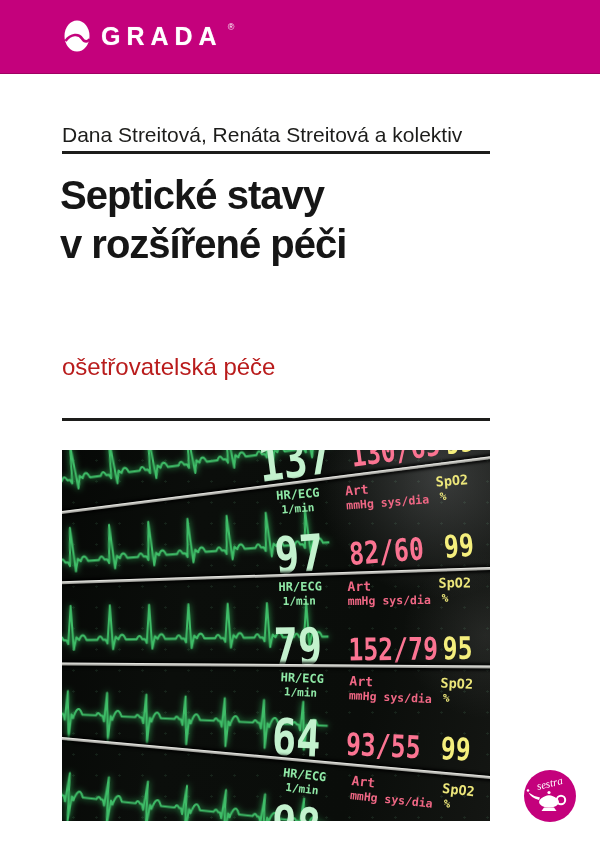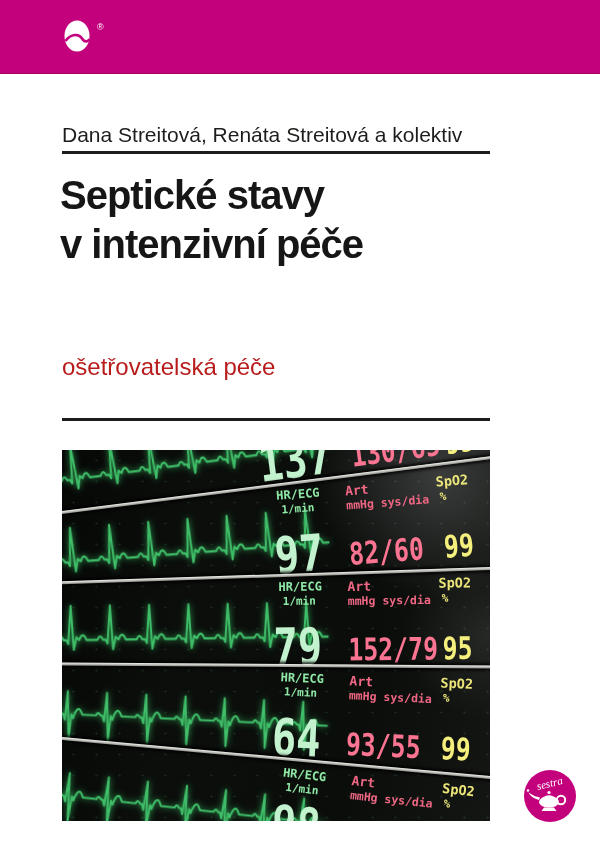--- a/index.html
+++ b/index.html
@@ -73,30 +73,31 @@
 <body>
 
 <div class="page">
 
   <div class="masthead">
     <div class="logo">
       <svg width="30" height="36" viewBox="0 0 30 36">
         <ellipse cx="15" cy="18" rx="12.5" ry="15.5" fill="#ffffff"></ellipse>
         <path d="M3.5,23 C9,15.5 17,15.5 20,20.5 C22.5,24.5 26,24 27.4,21" stroke="#c4017c" stroke-width="2.6" fill="none"></path>
       </svg>
+      <span class="logo-word">GRADA</span>
       <span class="logo-reg">®</span>
     </div>
   </div>
 
   <div class="authors">Dana Streitová, Renáta Streitová a kolektiv</div>
   <div class="rule rule-1"></div>
 
   <div class="title">
     <div>Septické stavy</div>
-    <div>v intenzivní péče</div>
+    <div>v rozšířené péči</div>
   </div>
 
   <div class="subtitle">
     <div>ošetřovatelská péče</div>
   </div>
   <div class="rule rule-2"></div>
 
   <svg class="hidden-defs" aria-hidden="true">
     <defs>
       <path id="ecgA" fill="none" stroke="#3fbd68" stroke-width="2.2" stroke-linejoin="round" d="M-5,58 h5 q3,-7 6,0 h3 l2,4 l3,-40 l3,46 l3,-13 l3,3 q4,-10 8,0 h7

